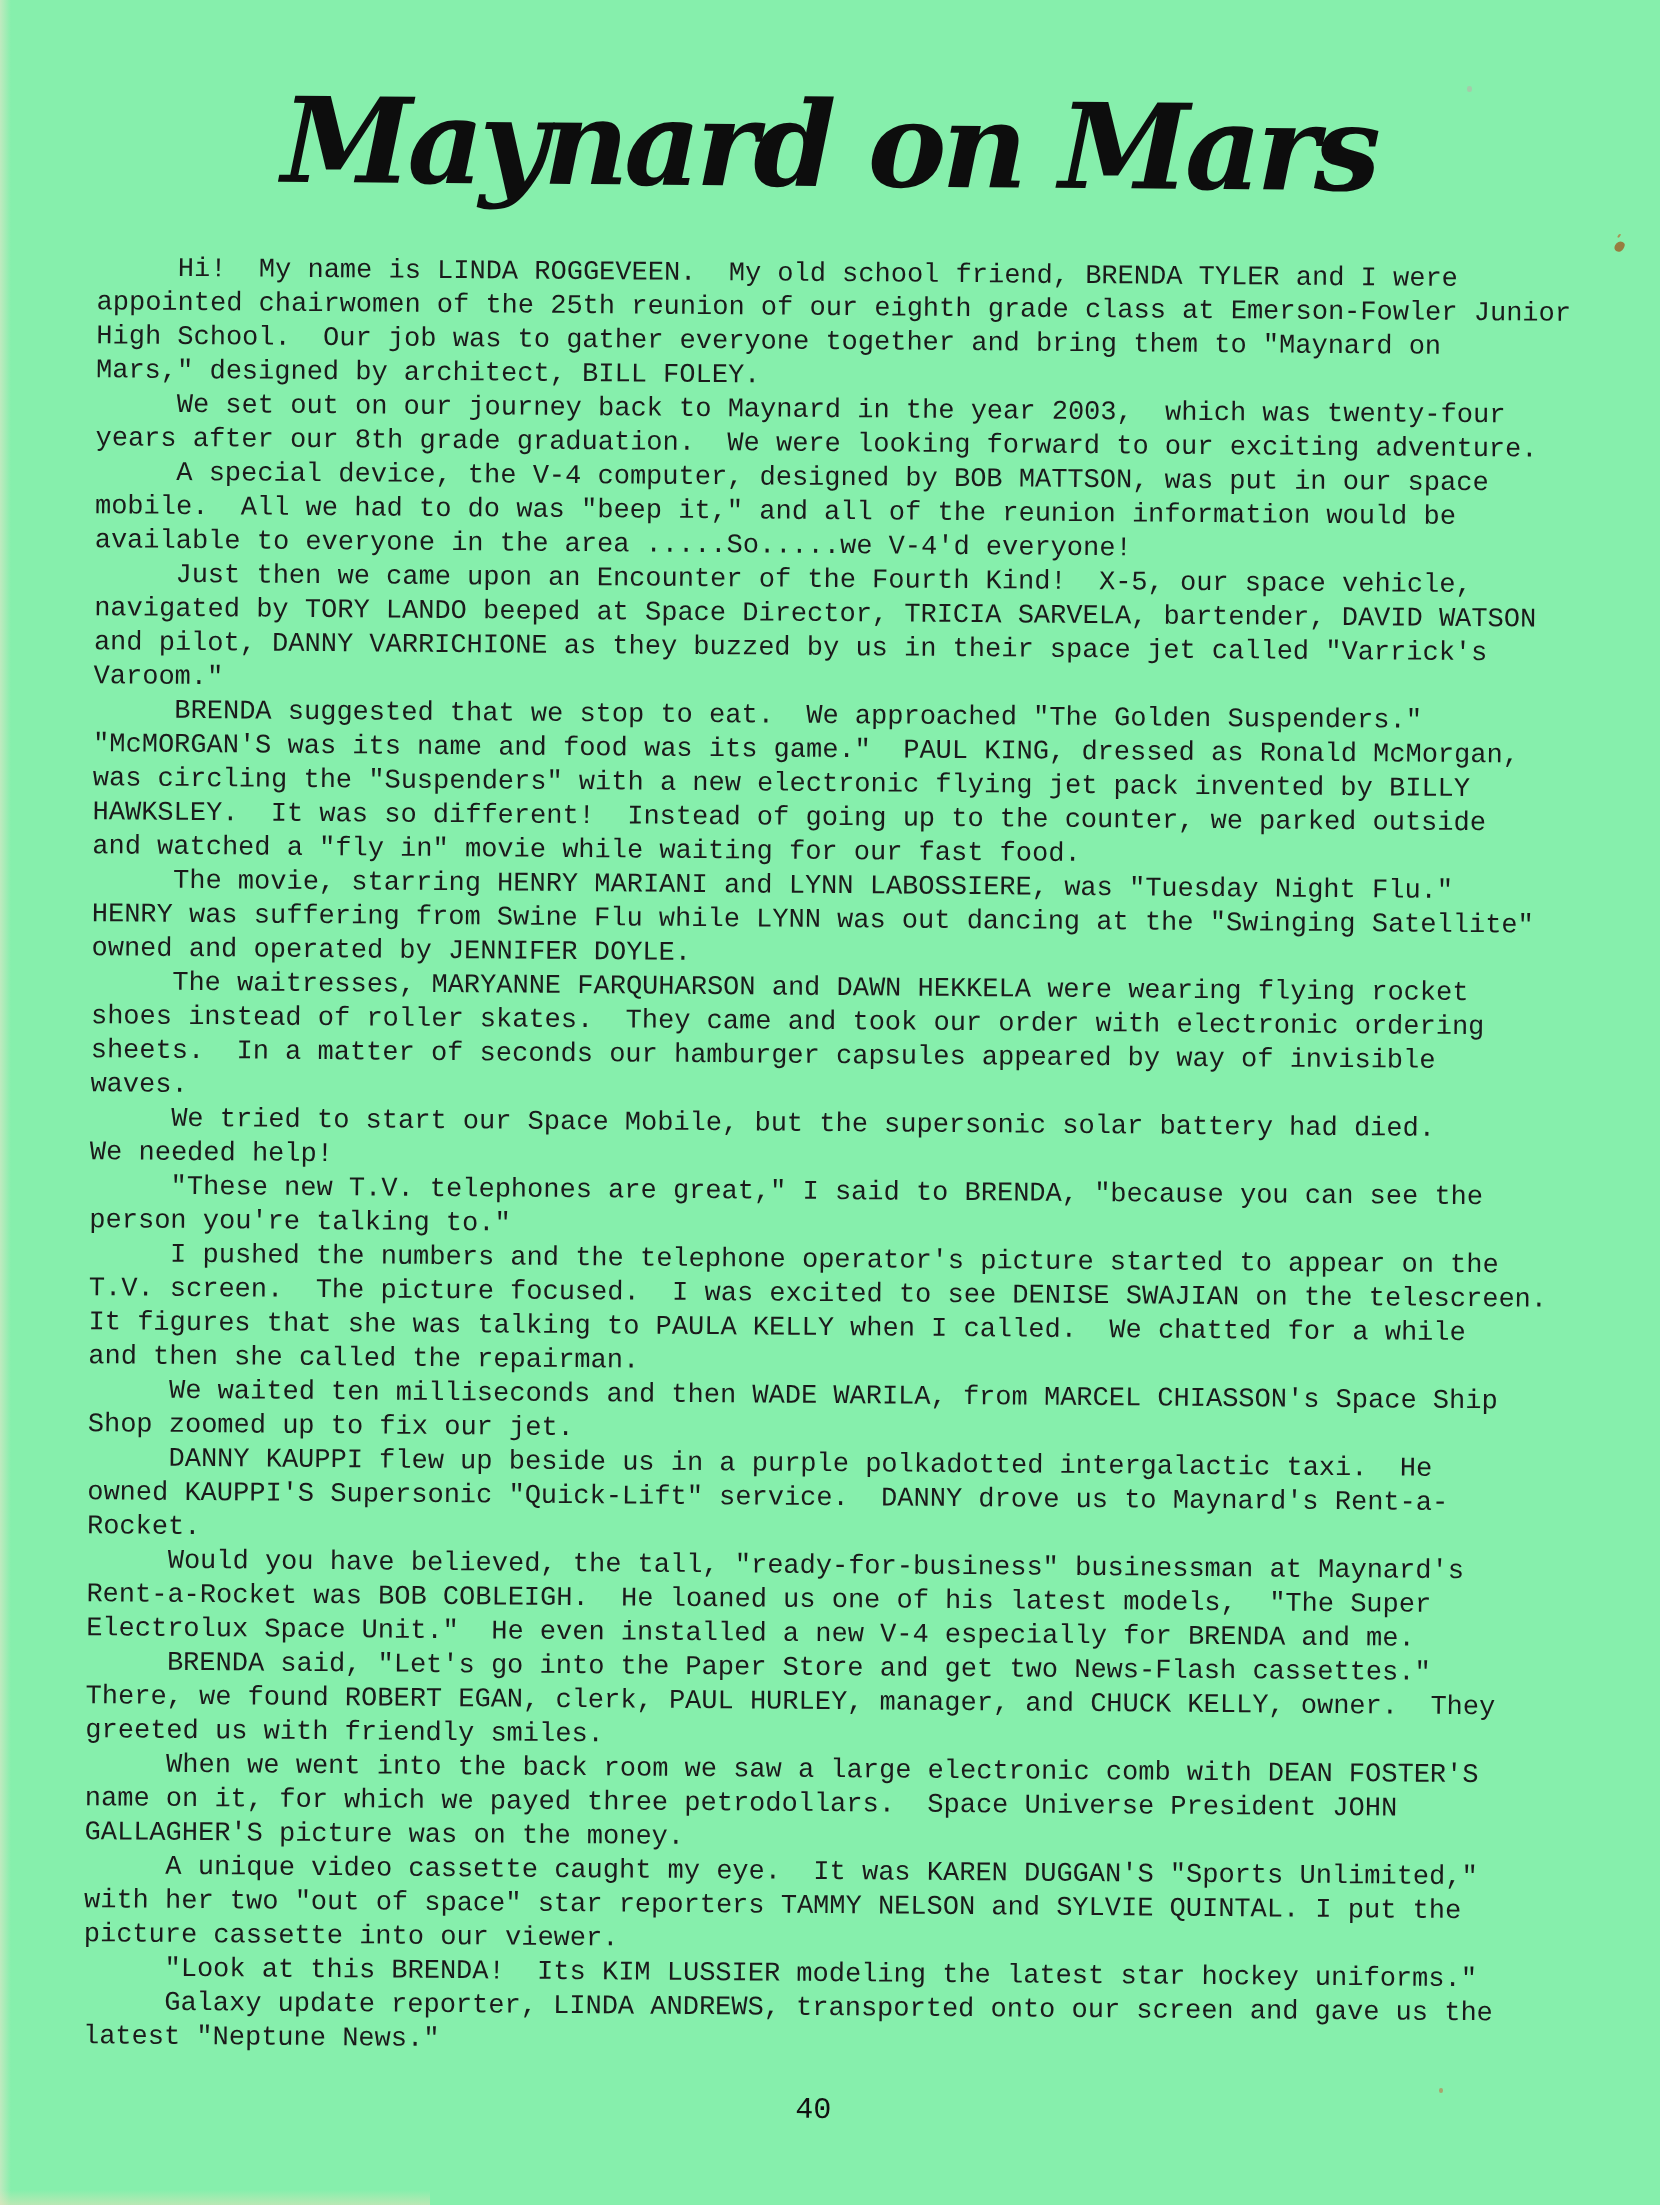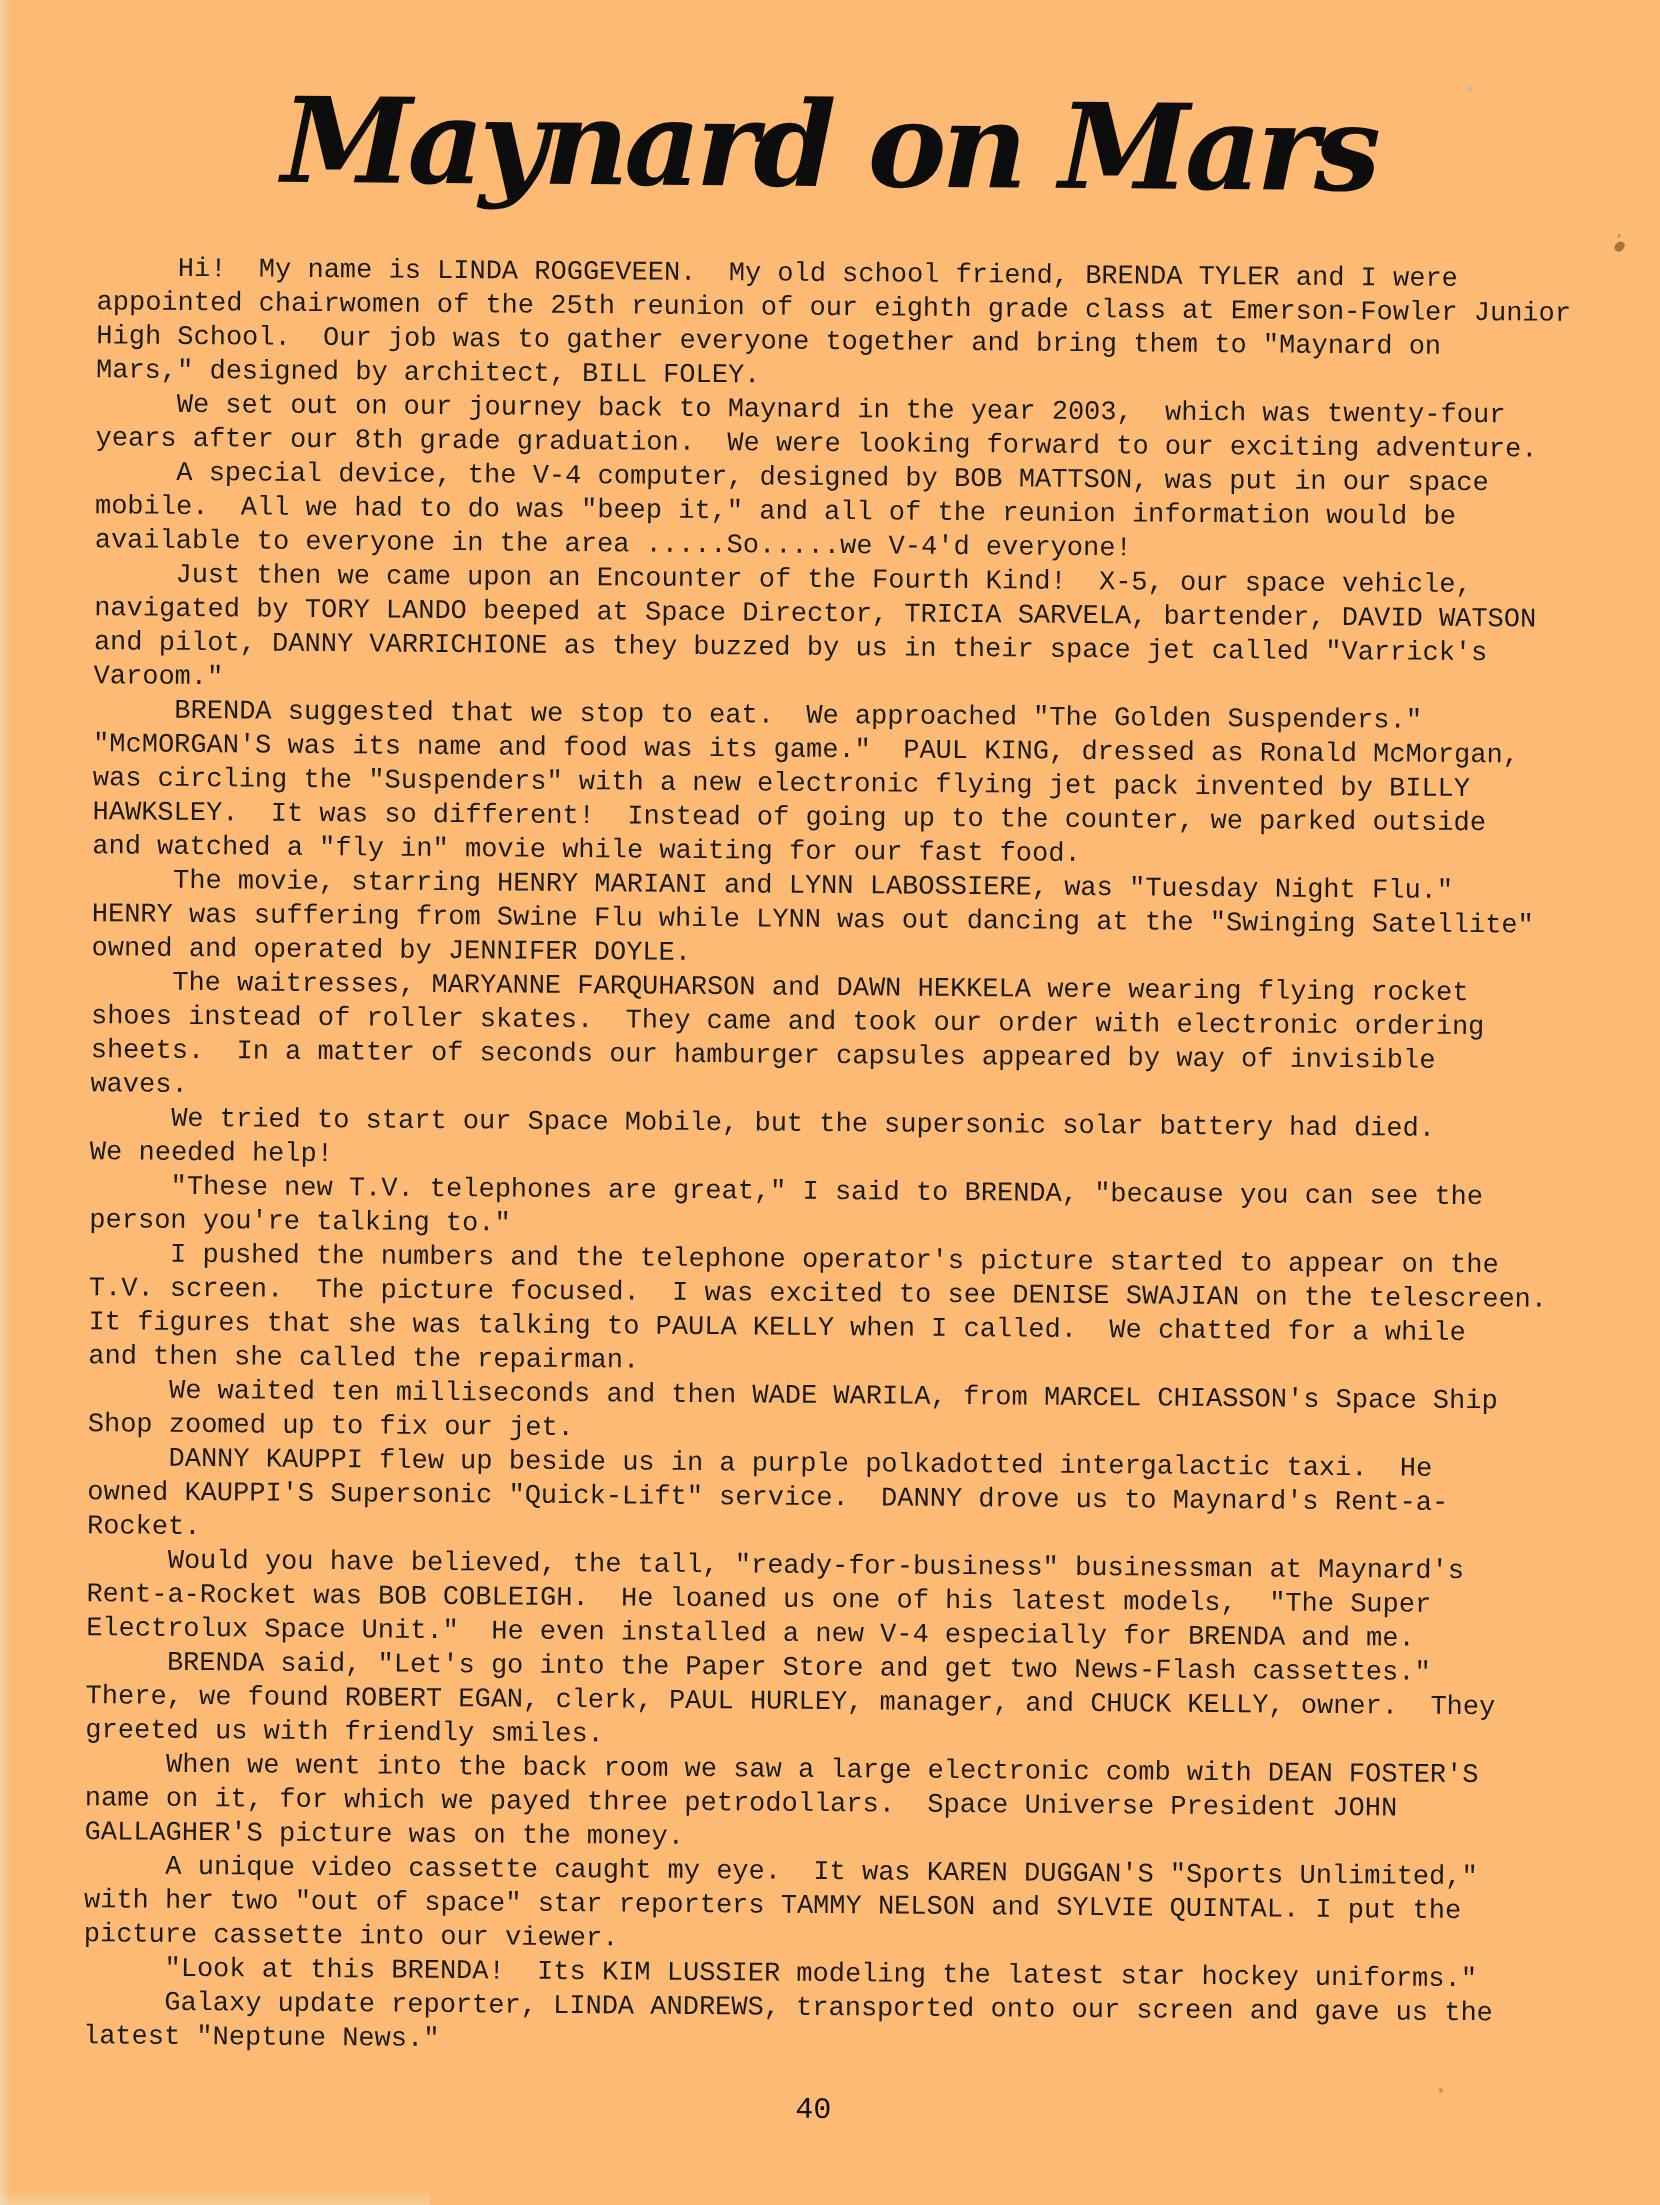--- a/index.html
+++ b/index.html
@@ -1,19 +1,19 @@
 <!DOCTYPE html>
 <html style="font-size:10.8px"><head>
 <meta charset="utf-8">
 <style>
   html,body{margin:0;padding:0;background:#e8e6e1;}
   .page{
     position:relative;
     width:1660px;height:2205px;
-    background:#fdba74;
+    background:#86efac;
     overflow:hidden;
     font-family:"Liberation Mono", monospace;
     color:#1b1b1b;
   }
   
   .edge-left{
     position:absolute;left:0;top:0;bottom:0;width:10.8px;
     background:linear-gradient(to right,#efe6cf,rgba(245,244,239,0));
     opacity:.55;
   }

